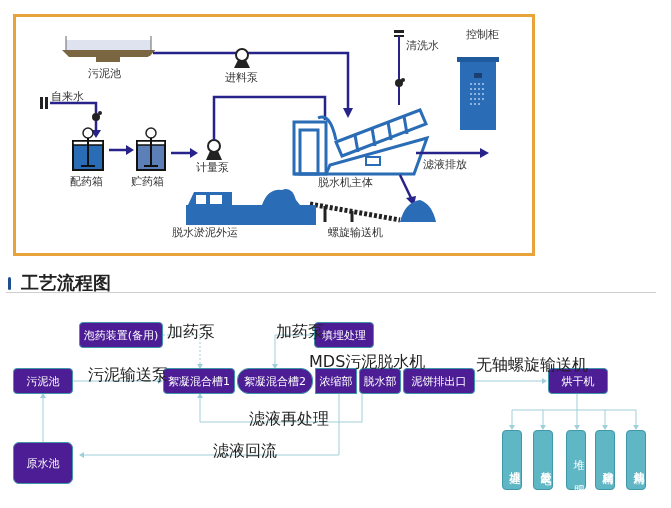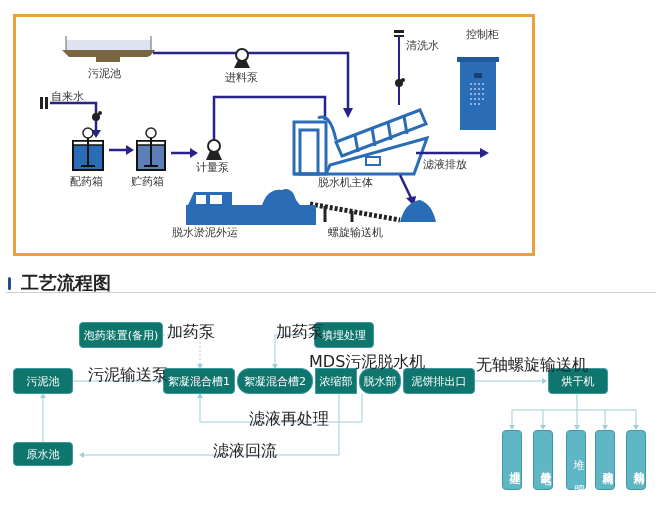--- a/index.html
+++ b/index.html
@@ -3,21 +3,21 @@
 <meta charset="utf-8">
 <style>
   html,body{margin:0;padding:0;background:#fff;}
   body{width:671px;height:508px;position:relative;overflow:hidden;font-family:"DejaVu Sans",sans-serif;color:#222;}
   .frame{position:absolute;left:13px;top:14px;width:516px;height:236px;border:3px solid #e8a33a;background:#fff;}
   .lbl{position:absolute;font-size:11px;color:#333;white-space:nowrap;}
   .sec-title{position:absolute;left:8px;top:271px;display:flex;align-items:center;}
   .sec-bar{width:3px;height:13px;background:#1e4f8c;border-radius:2px;margin-right:10px;}
   .sec-text{font-size:18px;font-weight:bold;color:#222;}
   .sec-line{position:absolute;left:6px;top:292px;width:650px;height:1px;background:#cfcfcf;}
-  .box{position:absolute;background:#0f766e;border:1px solid #3f98a8;border-radius:4px;color:#fff;font-size:11px;display:flex;align-items:center;justify-content:center;box-sizing:border-box;white-space:nowrap;}
+  .box{position:absolute;background:#4c1d95;border:1px solid #3f98a8;border-radius:4px;color:#fff;font-size:11px;display:flex;align-items:center;justify-content:center;box-sizing:border-box;white-space:nowrap;}
   .vbox{position:absolute;background:#5fb6c4;border:1px solid #3f98a8;border-radius:4px;color:#fff;font-size:11px;box-sizing:border-box;width:20px;text-align:center;line-height:14px;padding-top:8px;writing-mode:vertical-rl;letter-spacing:1px;}
   .flbl{position:absolute;font-size:16px;color:#222;white-space:nowrap;}
   svg{position:absolute;left:0;top:0;}
 </style>
 </head>
 <body>
 
 <div class="frame"></div>
 
 <svg width="671" height="508">
@@ -201,27 +201,27 @@
     <polygon points="542,378 547,381 542,384"></polygon>
     <polygon points="509,425 512,430 515,425"></polygon>
     <polygon points="540,425 543,430 546,425"></polygon>
     <polygon points="574,425 577,430 580,425"></polygon>
     <polygon points="602,425 605,430 608,425"></polygon>
     <polygon points="633,425 636,430 639,425"></polygon>
   </g>
 </svg>
 
 <div class="box" style="left:13px;top:368px;width:60px;height:26px;">污泥池</div>
-<div class="box" style="left:13px;top:442px;width:60px;height:24px;">原水池</div>
+<div class="box" style="left:13px;top:442px;width:60px;height:42px;border-radius:6px;">原水池</div>
 <div class="box" style="left:79px;top:322px;width:84px;height:26px;">泡药装置(备用)</div>
 <div class="box" style="left:314px;top:322px;width:60px;height:26px;">填埋处理</div>
 <div class="box" style="left:163px;top:368px;width:72px;height:26px;">絮凝混合槽1</div>
 <div class="box" style="left:237px;top:368px;width:76px;height:26px;border-radius:12px;">絮凝混合槽2</div>
 <div class="box" style="left:315px;top:368px;width:42px;height:26px;border-radius:0;">浓缩部</div>
-<div class="box" style="left:359px;top:368px;width:42px;height:26px;border-radius:11px;">脱水部</div>
+<div class="box" style="left:359px;top:368px;width:42px;height:26px;border-radius:4px;">脱水部</div>
 <div class="box" style="left:403px;top:368px;width:72px;height:26px;">泥饼排出口</div>
 <div class="box" style="left:548px;top:368px;width:60px;height:26px;">烘干机</div>
 
 <div class="vbox" style="left:502px;top:430px;height:60px;">填埋处理</div>
 <div class="vbox" style="left:533px;top:430px;height:60px;">焚烧发电</div>
 <div class="vbox" style="left:566px;top:430px;height:60px;">堆　　肥</div>
 <div class="vbox" style="left:595px;top:430px;height:60px;">建材利用</div>
 <div class="vbox" style="left:626px;top:430px;height:60px;">其他利用</div>
 
 <div class="flbl" style="left:167px;top:322px;">加药泵</div>

